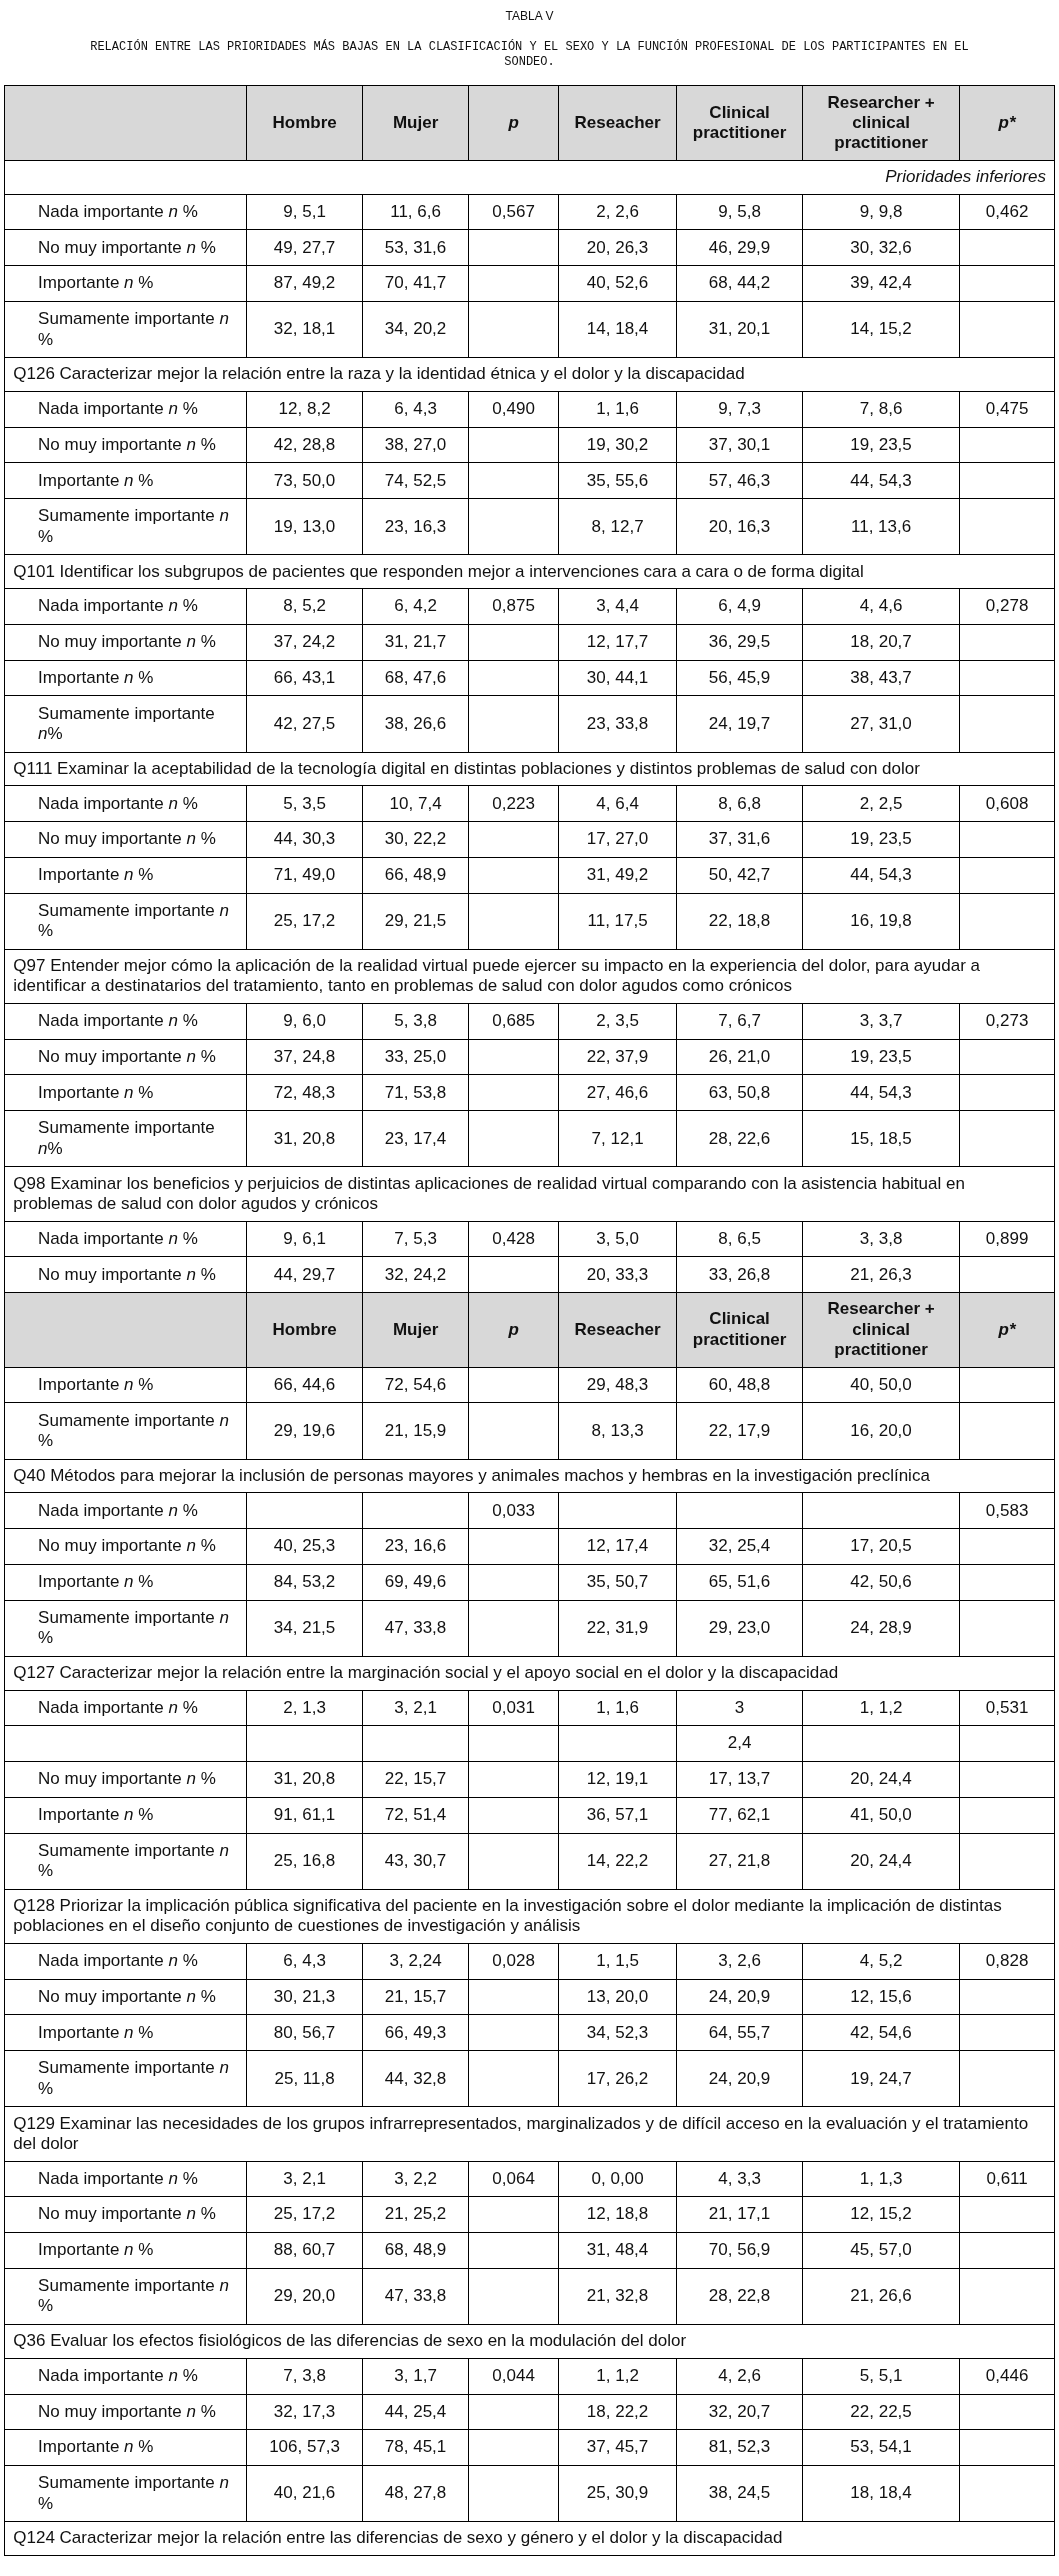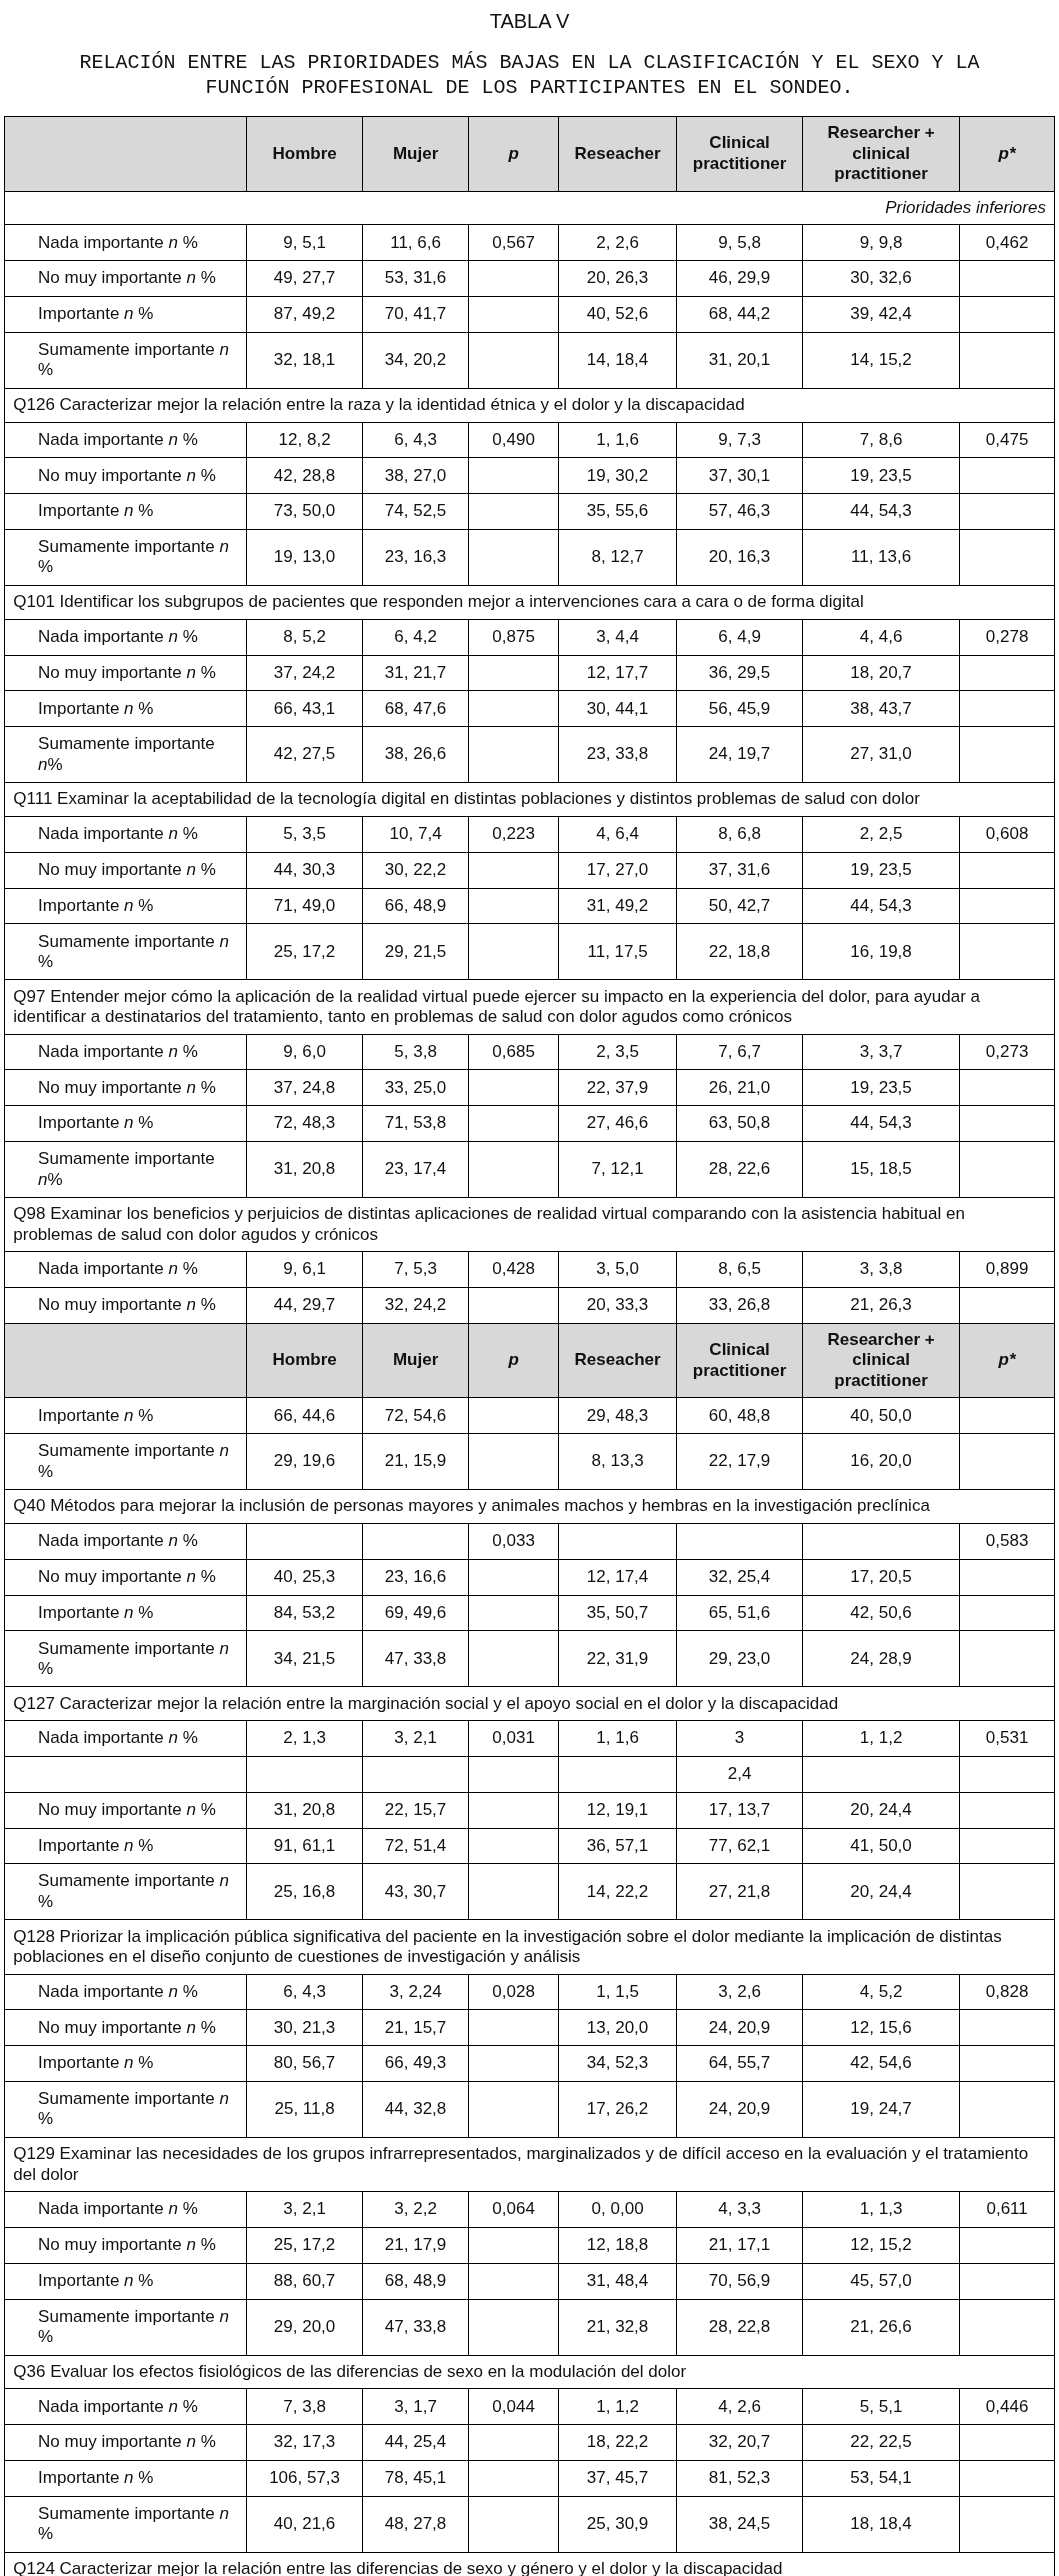--- a/index.html
+++ b/index.html
@@ -11,21 +11,21 @@
   body {
     width: 1059px;
     font-family: "Liberation Sans", sans-serif;
     color: #111111;
   }
   .page {
     padding: 7.2px 4.1px 10.3px 4.1px;
   }
   .title-block {
     text-align: center;
-    font-size: 20px;
+    font-size: 12px;
     line-height: 1.28;
     margin: 2.1px auto 9.3px auto;
   }
   .title-block .subtitle {
     max-width: 917px;
     margin: 15px auto;
     font-family: Liberation Mono, monospace;
   }
   table {
     border-collapse: collapse;
@@ -521,21 +521,21 @@
           <td class="val">3, 2,2</td>
           <td class="val">0,064</td>
           <td class="val">0, 0,00</td>
           <td class="val">4, 3,3</td>
           <td class="val">1, 1,3</td>
           <td class="val">0,611</td>
         </tr>
         <tr class="data-row">
           <td class="label">No muy importante <i>n</i> %</td>
           <td class="val">25, 17,2</td>
-          <td class="val">21, 17,9</td>
+          <td class="val">21, 25,2</td>
           <td class="val"></td>
           <td class="val">12, 18,8</td>
           <td class="val">21, 17,1</td>
           <td class="val">12, 15,2</td>
           <td class="val"></td>
         </tr>
         <tr class="data-row">
           <td class="label">Importante <i>n</i> %</td>
           <td class="val">88, 60,7</td>
           <td class="val">68, 48,9</td>

